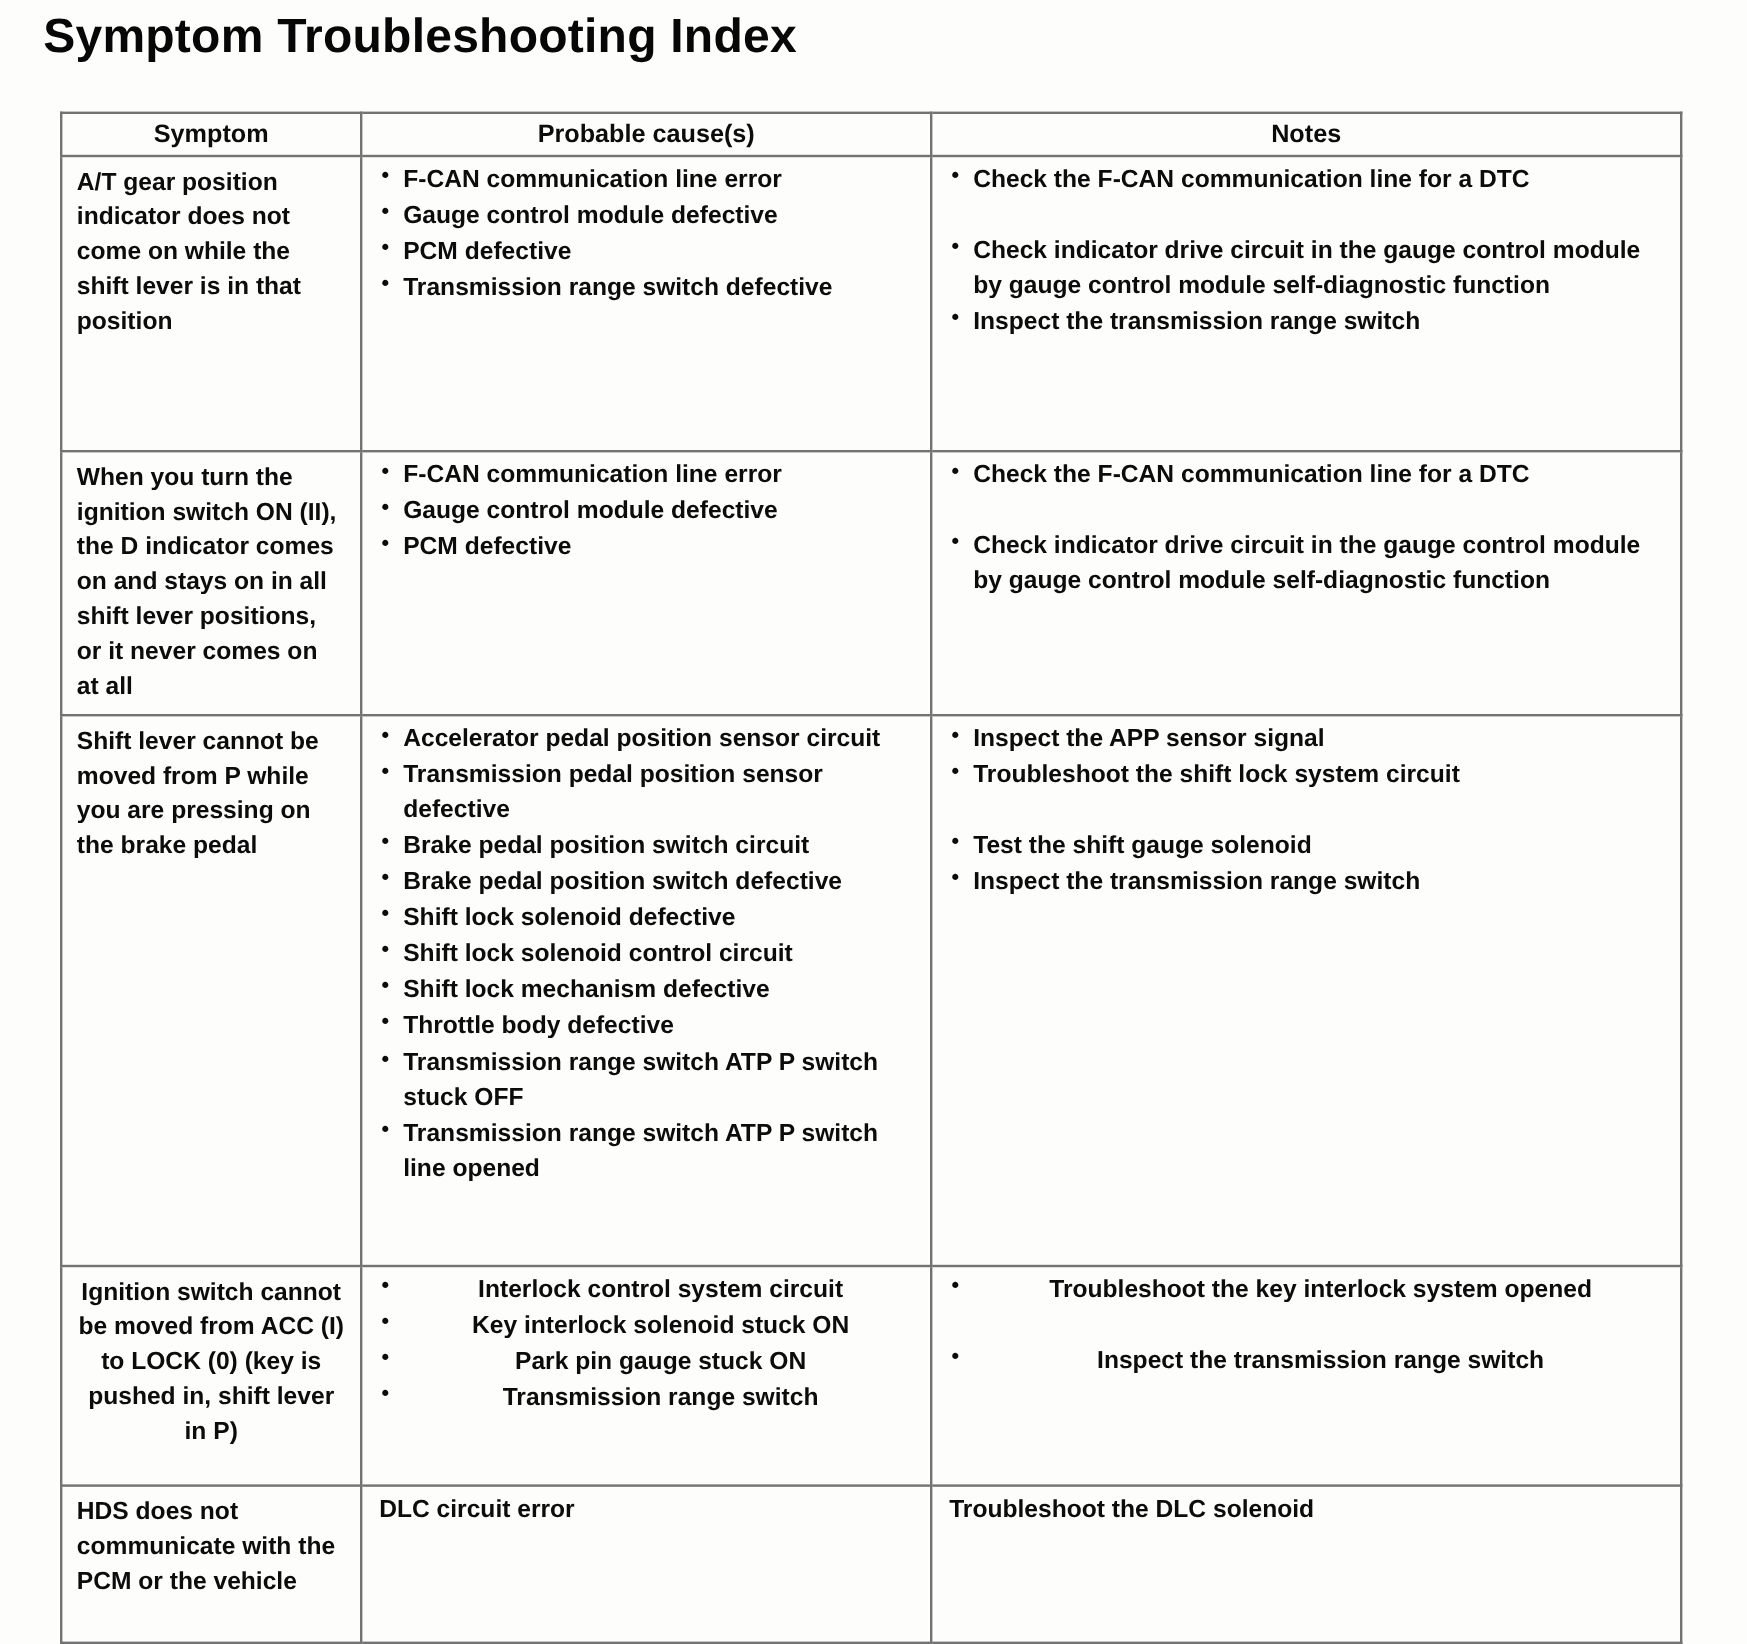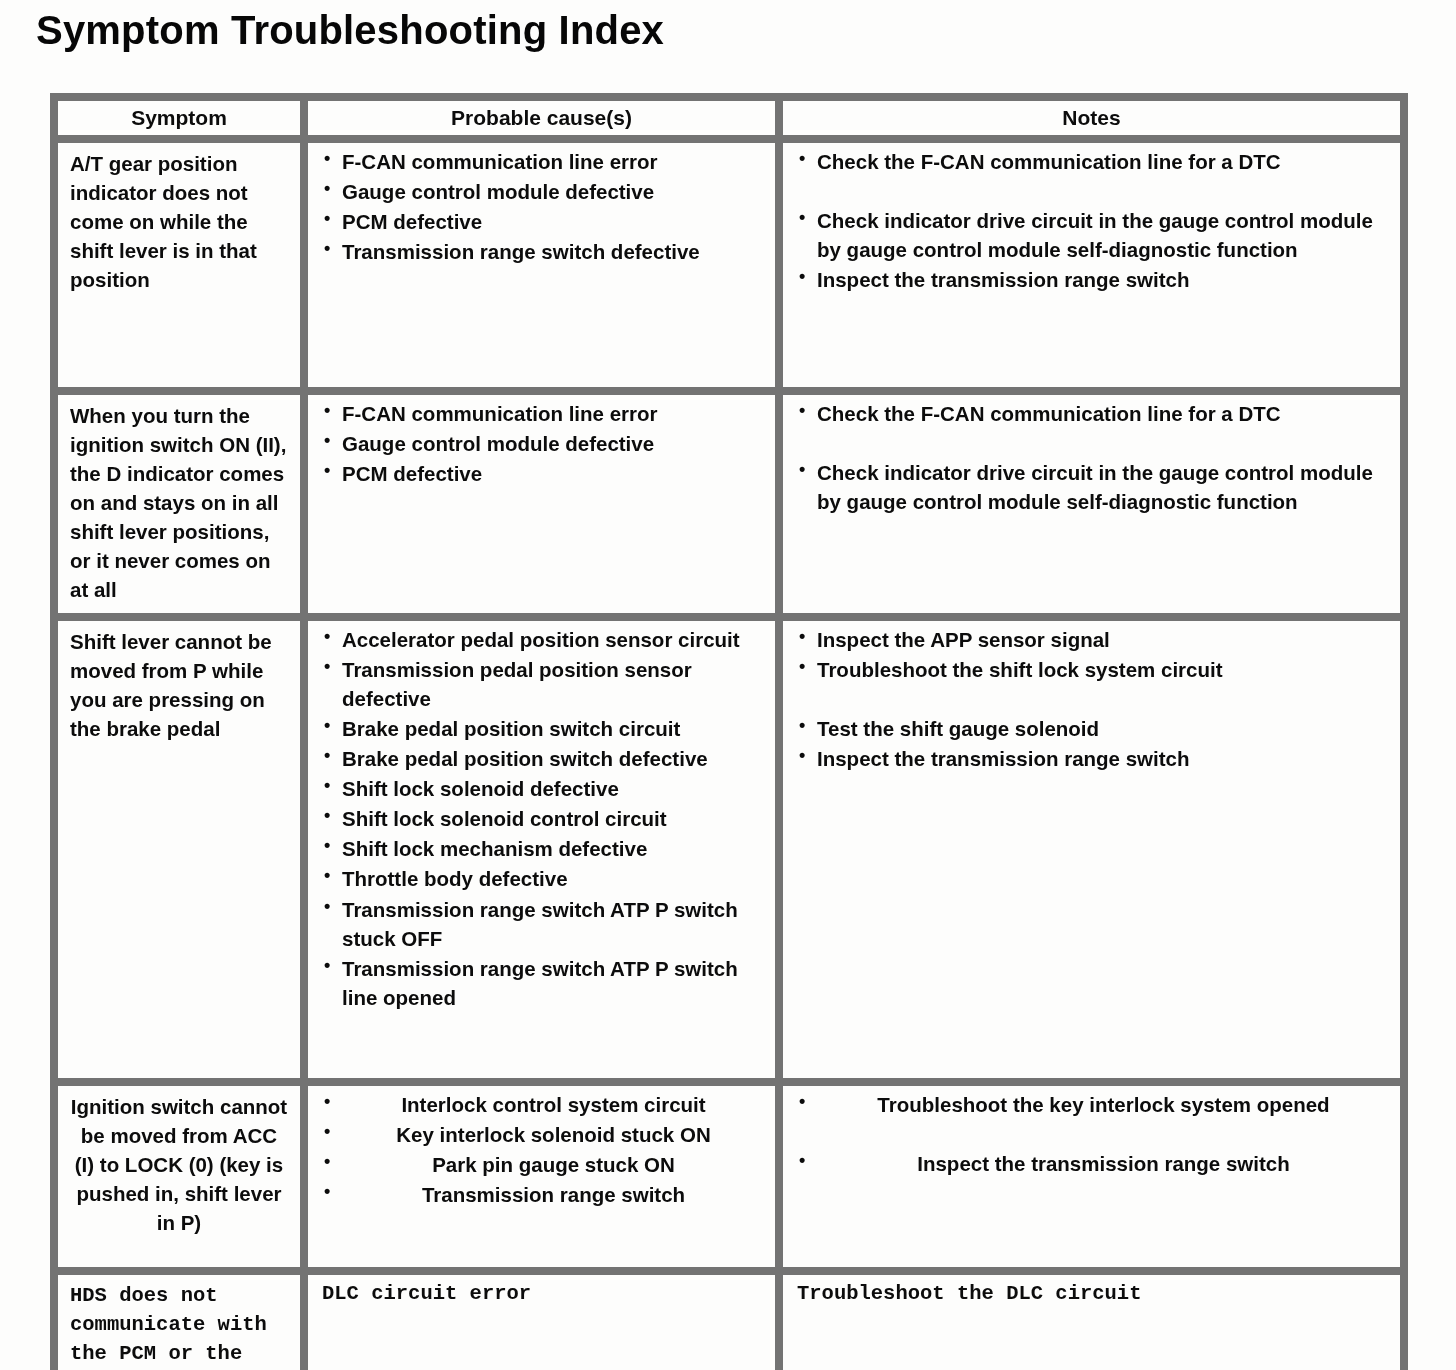--- a/index.html
+++ b/index.html
@@ -37,38 +37,38 @@
     border-collapse: collapse;
     table-layout: fixed;
     font-size: 20.5px;
     font-weight: 600;
     line-height: 1.42;
   }
   table.tsi col.c-symptom { width: 250px; }
   table.tsi col.c-causes  { width: 475px; }
   table.tsi col.c-notes   { width: 625px; }
   table.tsi th, table.tsi td {
-    border: 8px solid #737373;
+    border: 2px solid #737373;
     vertical-align: top;
     padding: 4px 10px 8px 12px;
     margin-left: 35px;
   }
   table.tsi th {
     font-size: 21px;
     font-weight: 700;
     text-align: center;
     padding: 2px 6px;
     height: 24px;
   }
   
   tbody tr:nth-child(1) td { height: 232px; }
   tbody tr:nth-child(2) td { height: 204px; }
   tbody tr:nth-child(3) td { height: 445px; }
   tbody tr:nth-child(4) td { height: 169px; text-align: center; }
-  tbody tr:nth-child(5) td { height: 117px; font-family: Liberation Mono, monospace; }
+  tbody tr:nth-child(5) td { height: 117px; }
 
   .symptom-text {
     padding-top: 2px;
     padding-right: 2px;
   }
   .item {
     position: relative;
     padding-left: 22px;
     margin: 0 0 1px 0;
   }
@@ -179,19 +179,19 @@
           </td>
         </tr>
         <tr>
           <td>
             <div class="symptom-text">HDS does not communicate with the PCM or the vehicle</div>
           </td>
           <td>
             <div class="item plain"><span>DLC circuit error</span></div>
           </td>
           <td>
-            <div class="item plain"><span>Troubleshoot the DLC circuit</span></div>
+            <div class="item plain"><span>Troubleshoot the DLC solenoid</span></div>
           </td>
         </tr>
       </tbody>
   </table>
 
 </div>
 
 </body></html>

